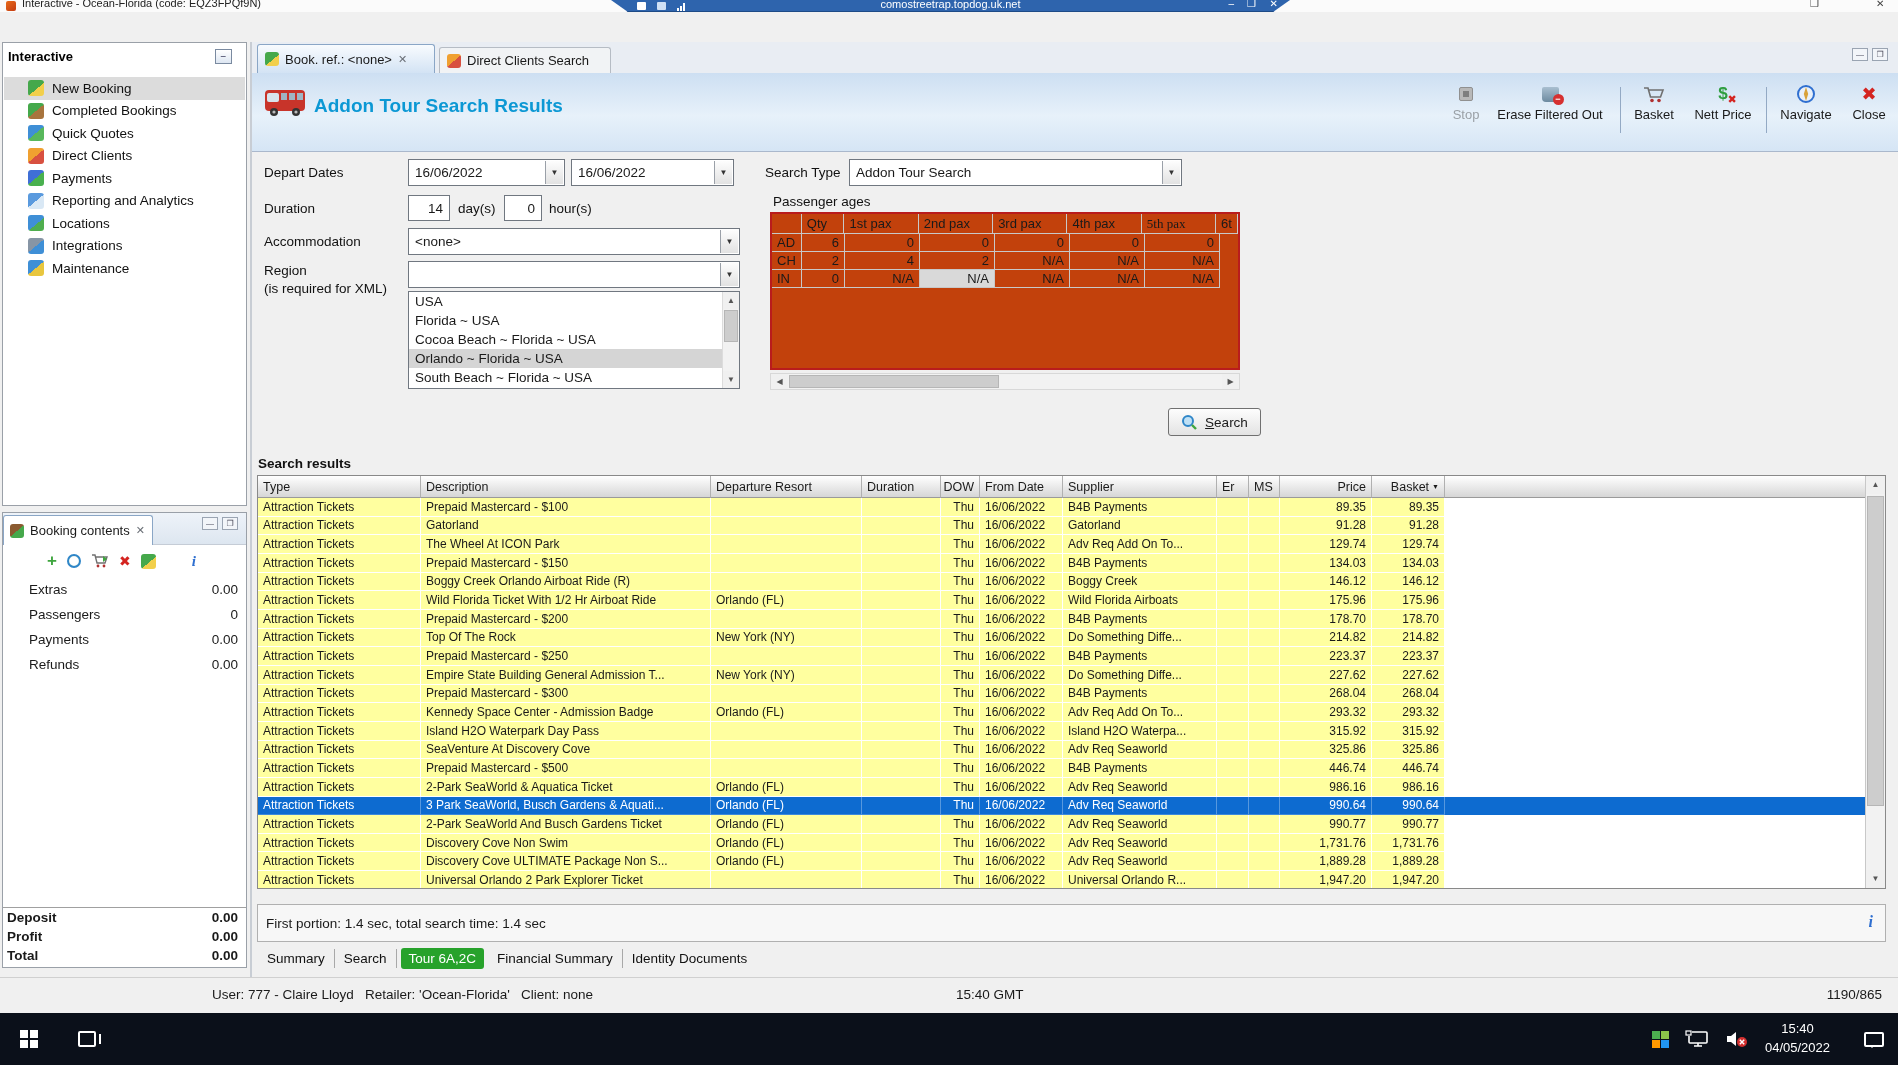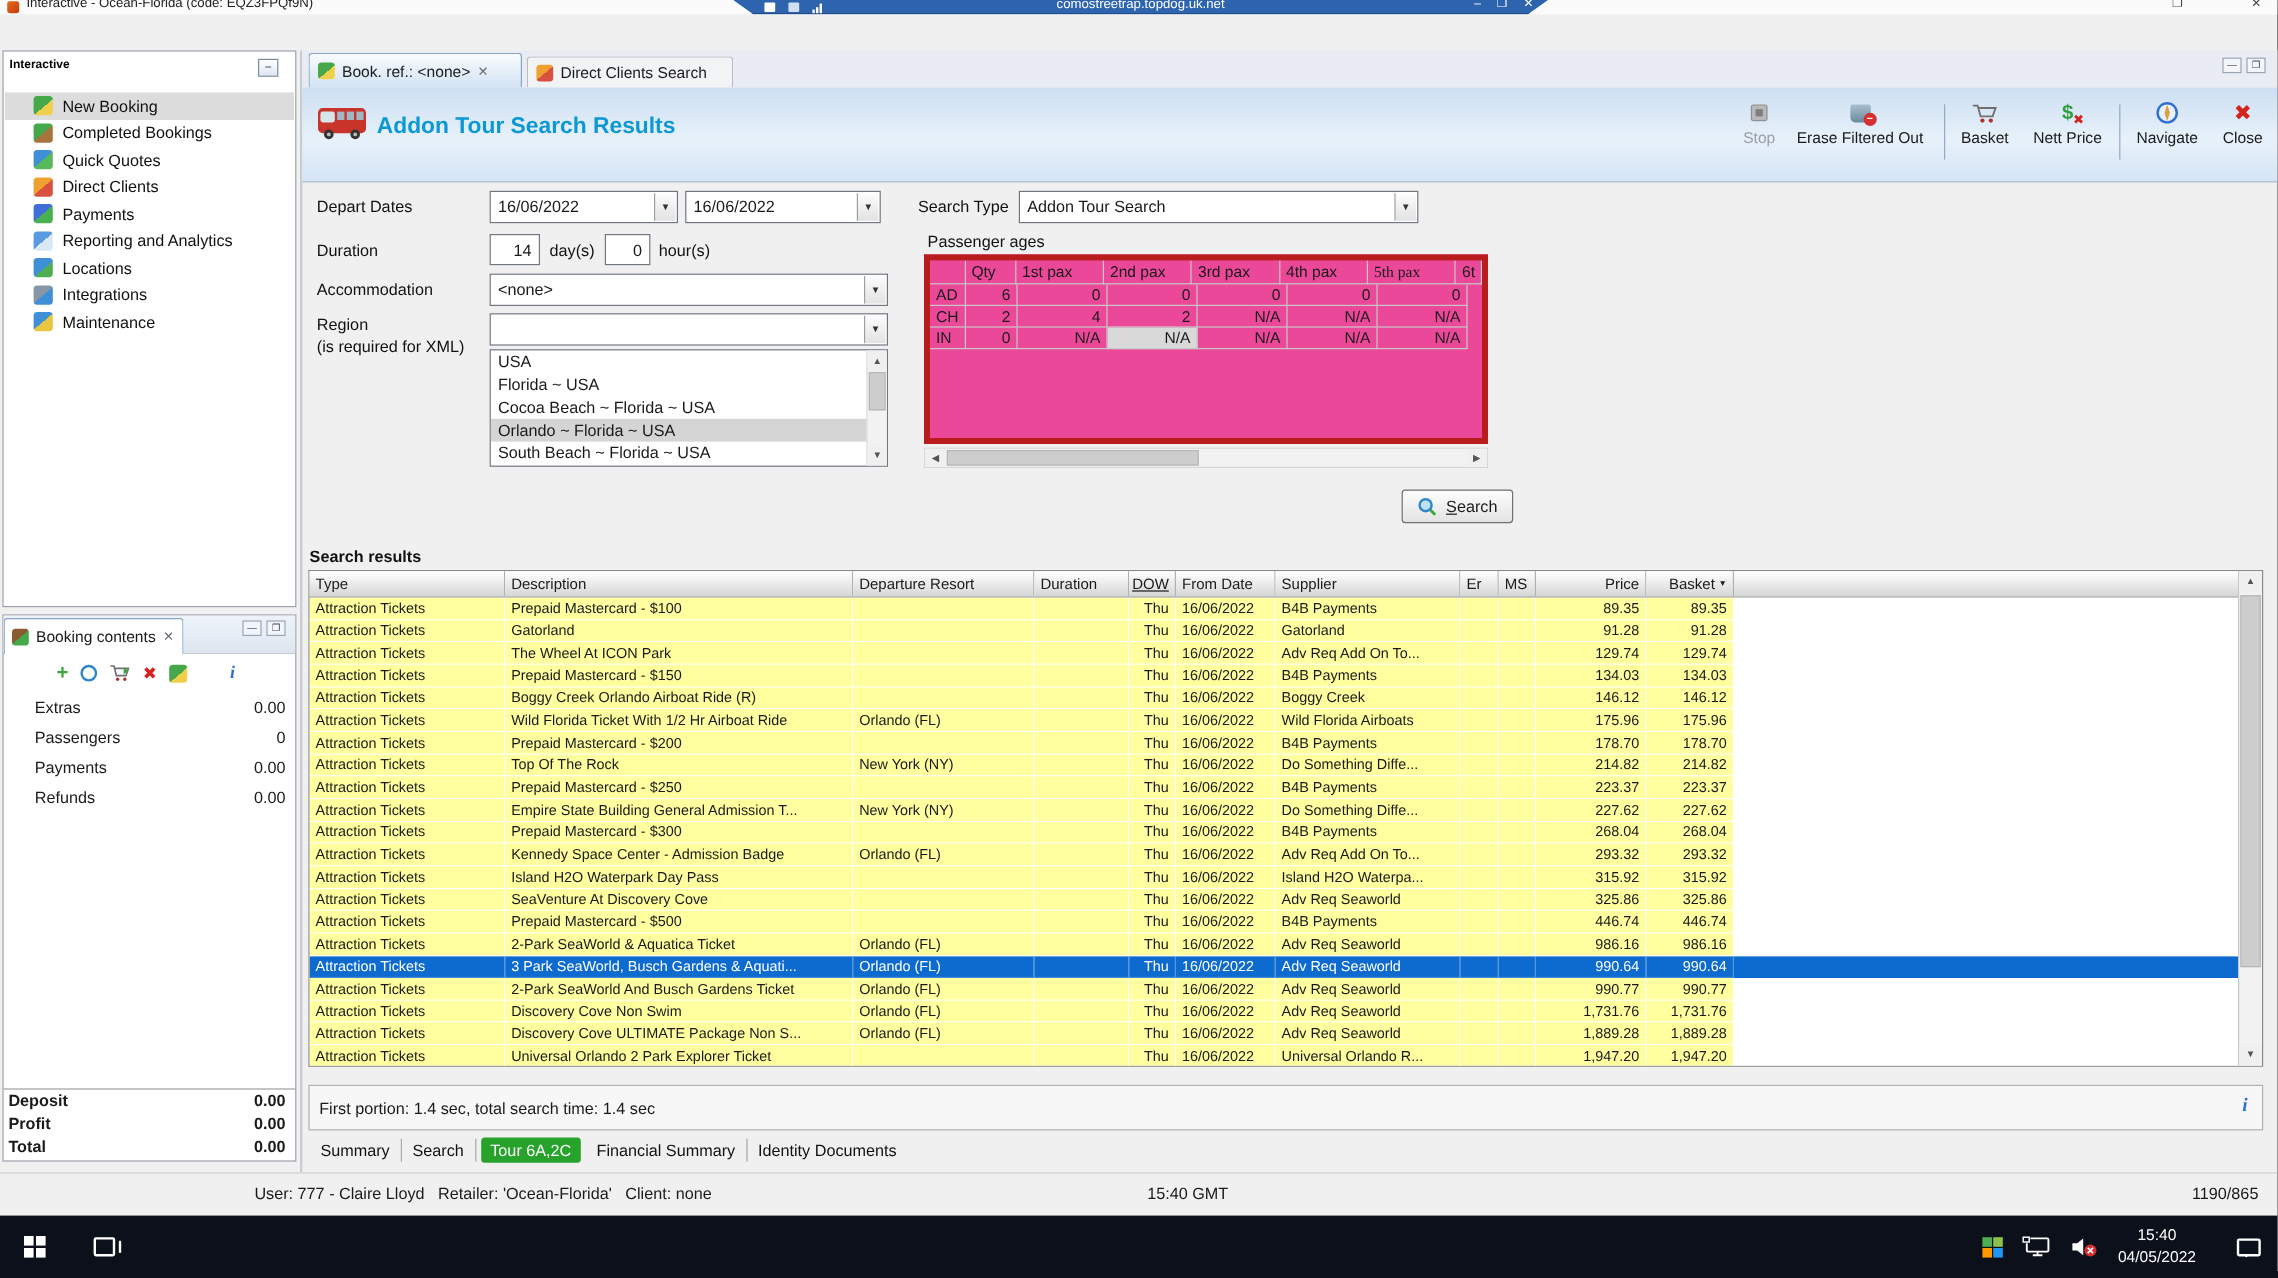--- a/index.html
+++ b/index.html
@@ -18,21 +18,21 @@
 .rdpbar .rtxt{position:absolute;left:0;right:0;top:-2px;text-align:center;color:#fff;font-size:11px}
 .rdpbar .rwc{position:absolute;top:-2px;color:#fff;font-size:10px}
 .sigbars{position:absolute;top:3px;display:flex;align-items:flex-end;gap:1px}
 .sigbars i{display:block;width:2px;background:#fff}
 .menubar{position:absolute;left:0;top:12px;width:1898px;height:28px;background:#f7f7f7;display:flex;align-items:center;padding-left:6px}
 .menubar .mi{padding:0 12px;line-height:28px;font-size:13.5px;color:#111;cursor:default}
 
 
 .panel{position:absolute;background:#fff;border:1px solid #9aa0a8}
 .sb-head{position:absolute;left:0;top:0;right:0;height:30px}
-.sb-title{position:absolute;left:5px;top:6px;font-weight:bold;font-size:10px;color:#000}
+.sb-title{position:absolute;left:5px;top:6px;font-weight:bold;font-size:13px;color:#000}
 .collapse-btn{position:absolute;right:14px;top:6px;width:17px;height:15px;border:1px solid #7a8aa0;background:linear-gradient(#fff,#dde6f2);font-size:10px;line-height:13px;text-align:center;color:#335}
 .sb-items{position:absolute;left:1px;right:1px;top:34px}
 .sb-item{height:22.5px;display:flex;align-items:center;cursor:default}
 .sb-item.sel{background:#dcdcdc}
 .sb-item .chip{width:16px;height:16px;margin-left:24px;margin-right:8px;flex:0 0 auto}
 .sb-item .lbl{font-size:13.5px;color:#111;white-space:nowrap}
 
 .chip{display:inline-block;border-radius:3px}
 .i-palm{background:linear-gradient(140deg,#45a84b 55%,#f2cf4b 55%)}
 .i-completed{background:linear-gradient(140deg,#45a84b 50%,#a8743d 50%)}
@@ -79,21 +79,21 @@
 .combo{position:absolute;background:#fff;border:1px solid #707780;display:flex;align-items:center;padding-left:6px;font-size:13.5px}
 .combo .dd{position:absolute;right:1px;top:1px;bottom:1px;width:18px;background:linear-gradient(#fdfdfd,#e2e2e2);border-left:1px solid #9aa0a8;display:flex;align-items:center;justify-content:center;font-size:8px;color:#333}
 .tbox{position:absolute;background:#fff;border:1px solid #707780;display:flex;align-items:center;justify-content:flex-end;padding-right:6px;font-size:13.5px}
 .listbox{position:absolute;background:#fff;border:1px solid #707780;overflow:hidden}
 .lb-item{height:19px;line-height:19px;padding-left:6px;font-size:13.5px;white-space:nowrap}
 .lb-item.sel{background:#d5d5d5}
 .vscroll{position:absolute;right:0;top:0;bottom:0;width:17px;background:#f2f2f2;border-left:1px solid #dcdcdc}
 .sarrow{position:absolute;left:0;right:0;height:17px;background:#f0f0f0;color:#555;font-size:8px;text-align:center;line-height:17px}
 .sthumb{position:absolute;left:1px;right:1px;background:#cdcdcd;border:1px solid #b6b6b6}
 .groupbox-lbl{position:absolute;font-size:13.5px;color:#111}
-.paxgrid{position:absolute;background:#ec4899;border:5px solid #b91c1c;overflow:hidden}
+.paxgrid{position:absolute;background:#c2410c;border:2px solid #b91c1c;overflow:hidden}
 .paxrow{display:flex}
 .paxcell{border-right:1px solid #c8c8c8;border-bottom:1px solid #c8c8c8;font-size:13px;padding:0 5px;display:flex;align-items:center;white-space:nowrap;overflow:hidden}
 .paxcell.hd{font-size:13px}
 .paxcell.num{justify-content:flex-end}
 .paxcell.selcell{background:#d9d9d9}
 .hscroll{position:absolute;background:#f2f2f2;border:1px solid #d8d8d8}
 .harrow{position:absolute;top:0;bottom:0;width:17px;background:#f0f0f0;color:#555;font-size:8px;text-align:center;line-height:16px}
 .hthumb{position:absolute;top:1px;bottom:1px;background:#cdcdcd;border:1px solid #b6b6b6}
 .btn3d{position:absolute;border:1px solid #707070;background:linear-gradient(#fdfdfd,#e3e3e3);border-radius:3px;display:flex;align-items:center;justify-content:center;gap:7px;font-size:13.5px;cursor:default}
 
@@ -463,21 +463,21 @@
       <span id="search-btn-label"><u>S</u>earch</span>
     </div>
 
     <span class="flabel" style="left:6px;top:414px;font-weight:bold">Search results</span>
     <div class="restable" style="left:5px;top:433px;width:1629px;height:414px">
       <div class="thead">
           <span class="thcell" style="width: 163px; flex: 0 0 auto;">Type</span>
           <span class="thcell" style="width: 290px; flex: 0 0 auto;">Description</span>
           <span class="thcell" style="width: 151px; flex: 0 0 auto;">Departure Resort</span>
           <span class="thcell" style="width: 79px; flex: 0 0 auto;">Duration</span>
-          <span class="thcell r" style="width: 39px; flex: 0 0 auto; text-decoration: underline;">DOW</span>
+          <span class="thcell r" style="width: 39px; flex: 0 0 auto;">DOW</span>
           <span class="thcell" style="width: 83px; flex: 0 0 auto;">From Date</span>
           <span class="thcell" style="width: 154px; flex: 0 0 auto;">Supplier</span>
           <span class="thcell" style="width: 32px; flex: 0 0 auto;">Er</span>
           <span class="thcell" style="width: 31px; flex: 0 0 auto;">MS</span>
           <span class="thcell r" style="width: 92px; flex: 0 0 auto; text-align: right;">Price</span>
           <span class="thcell r" style="width: 73px; flex: 0 0 auto;">Basket<span style="font-size: 7px; margin-left: 3px;">▼</span></span>
           <span class="thcell" style="flex: 1 1 0%;"></span>
         </div>
       <div class="trows">
           <div class="trow">

